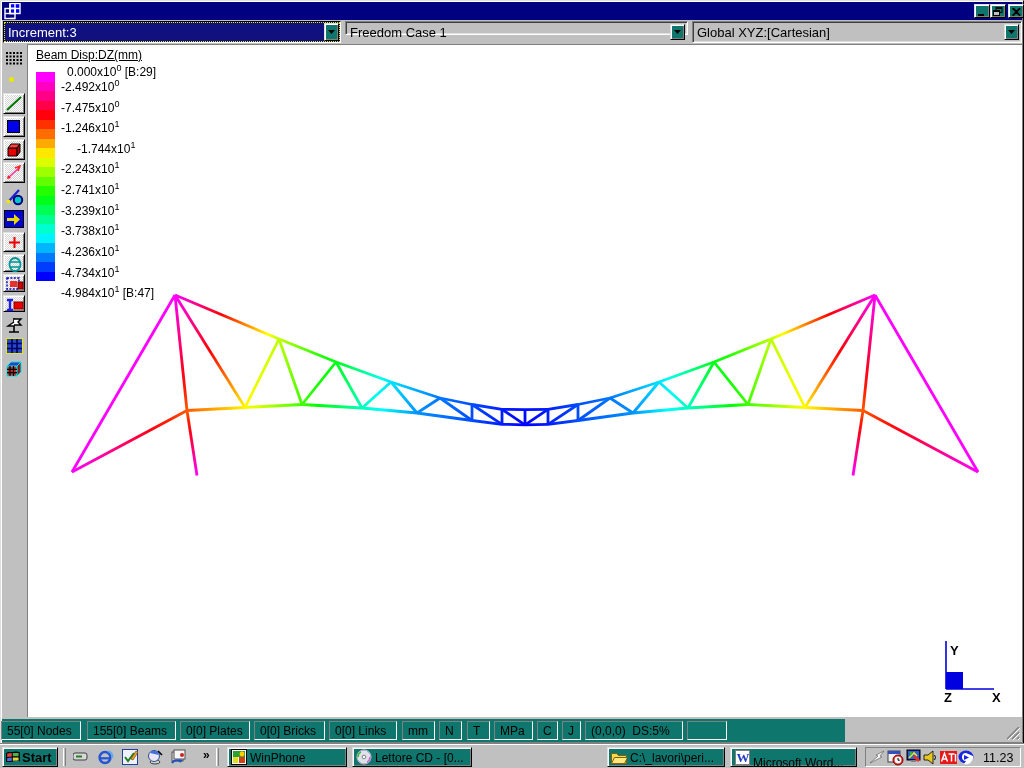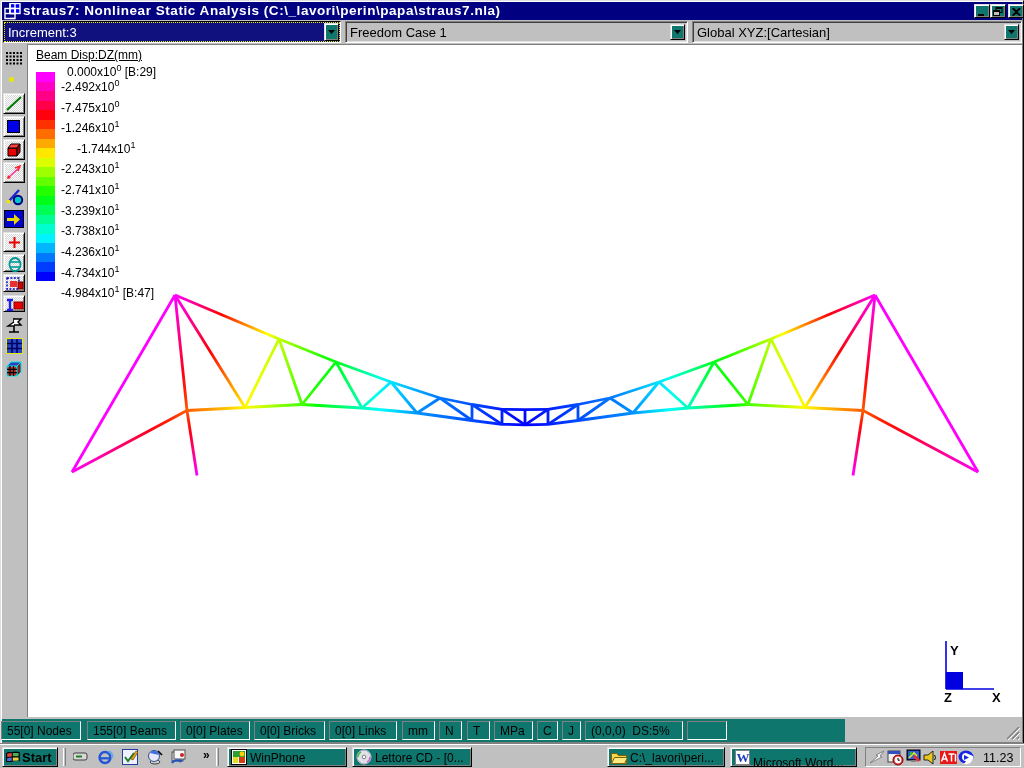--- a/index.html
+++ b/index.html
@@ -19,21 +19,20 @@
   <svg class="abs" style="left:2px;top:1px" width="17" height="17" viewBox="0 0 17 17">
     <rect x="6" y="0.5" width="10" height="10" fill="#0000ff" stroke="#fff" stroke-width="1.4"></rect>
     <rect x="1" y="5.5" width="10" height="10" fill="none" stroke="#fff" stroke-width="1.4"></rect>
     <rect x="6" y="5.5" width="5" height="5" fill="#0000ff" stroke="#fff" stroke-width="1.4"></rect>
     <line x1="11" y1="0.5" x2="11" y2="10.5" stroke="#fff" stroke-width="1.4"></line>
     <line x1="6" y1="0.5" x2="6" y2="10.5" stroke="#fff" stroke-width="1.4"></line>
     <line x1="6" y1="5.5" x2="16" y2="5.5" stroke="#fff" stroke-width="1.4"></line>
     <line x1="1" y1="10.5" x2="11" y2="10.5" stroke="#fff" stroke-width="1.4"></line>
     <line x1="6" y1="15.5" x2="11" y2="15.5" stroke="#fff" stroke-width="1.4"></line>
   </svg>
-  <div class="abs" style="left:21px;top:1px;font-size:13.5px;font-weight:bold;letter-spacing:0.55px;">straus7: Nonlinear Static Analysis (C:\_lavori\perin\papa\straus7.nla)</div>
 
   <div class="abs btn3" style="left:972px;top:2px;width:16px;height:14px;">
       <div class="abs" style="left:3px;top:9px;width:6px;height:2px;background:#000;"></div>
     </div>
   <div class="abs btn3" style="left:988px;top:2px;width:16px;height:14px;">
     <svg class="abs" style="left:2px;top:2px" width="10" height="9" viewBox="0 0 10 9">
       <rect x="3" y="0.5" width="6" height="5" fill="none" stroke="#000"></rect>
         <line x1="3" y1="1.5" x2="9" y2="1.5" stroke="#000"></line>
       <rect x="0.5" y="3.5" width="6" height="5" fill="#c0c0c0" stroke="#000"></rect>
         <line x1="0.5" y1="4.5" x2="6.5" y2="4.5" stroke="#000"></line>
@@ -53,21 +52,21 @@
   <div class="abs" style="left:0;top:0;width:336px;height:20px;background:#10107e;border:1px dotted #e6e600;color:#fff;font-size:13px;">
     <span class="abs" style="left:3px;top:2px;">Increment:3</span>
   </div>
   <div class="abs btn3" style="left:320px;top:1px;width:15px;height:18px;">
       <svg class="abs" style="left:3px;top:6px" width="7" height="4" viewBox="0 0 7 4">
         <path d="M0 0 H7 L3.5 4 Z" fill="#000"></path>
       </svg>
     </div>
 </div>
 
-<div class="abs sunk1" style="left:345px;top:21px;width:343px;height:22px;background:#c0c0c0;font-size:13px;box-shadow:inset 1px 1px 0 #404040, inset -1px -1px 0 #dfdfdf;">
+<div class="abs sunk1" style="left:345px;top:21px;width:343px;height:14px;background:#c0c0c0;font-size:13px;box-shadow:inset 1px 1px 0 #404040, inset -1px -1px 0 #dfdfdf;">
   <span class="abs" style="left:4px;top:3px;">Freedom Case 1</span>
   <div class="abs btn3" style="left:324px;top:2px;width:15px;height:16px;">
       <svg class="abs" style="left:3px;top:5px" width="7" height="4" viewBox="0 0 7 4">
         <path d="M0 0 H7 L3.5 4 Z" fill="#000"></path>
       </svg>
     </div>
 </div>
 
 <div class="abs sunk1" style="left:692px;top:21px;width:330px;height:22px;background:#c0c0c0;font-size:13px;box-shadow:inset 1px 1px 0 #404040, inset -1px -1px 0 #dfdfdf;">
   <span class="abs" style="left:4px;top:3px;">Global XYZ:[Cartesian]</span>

